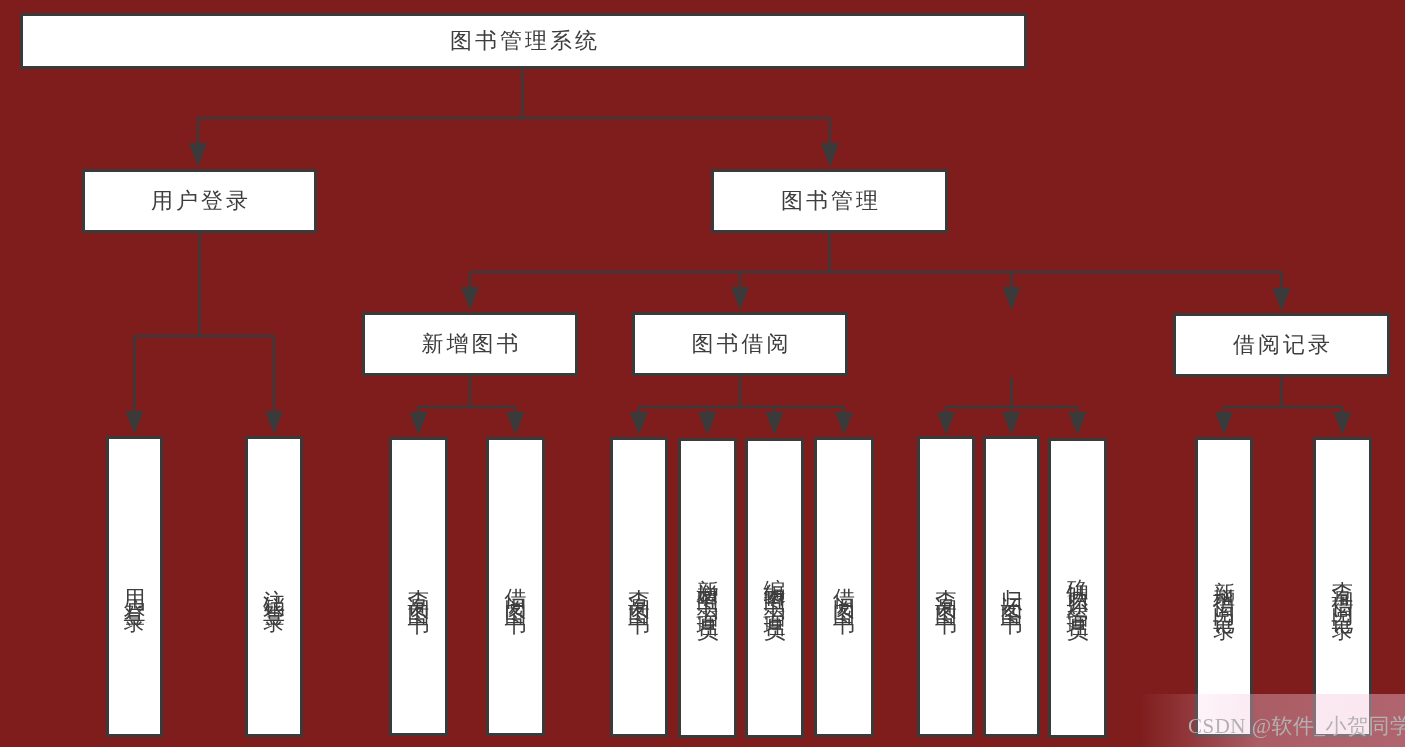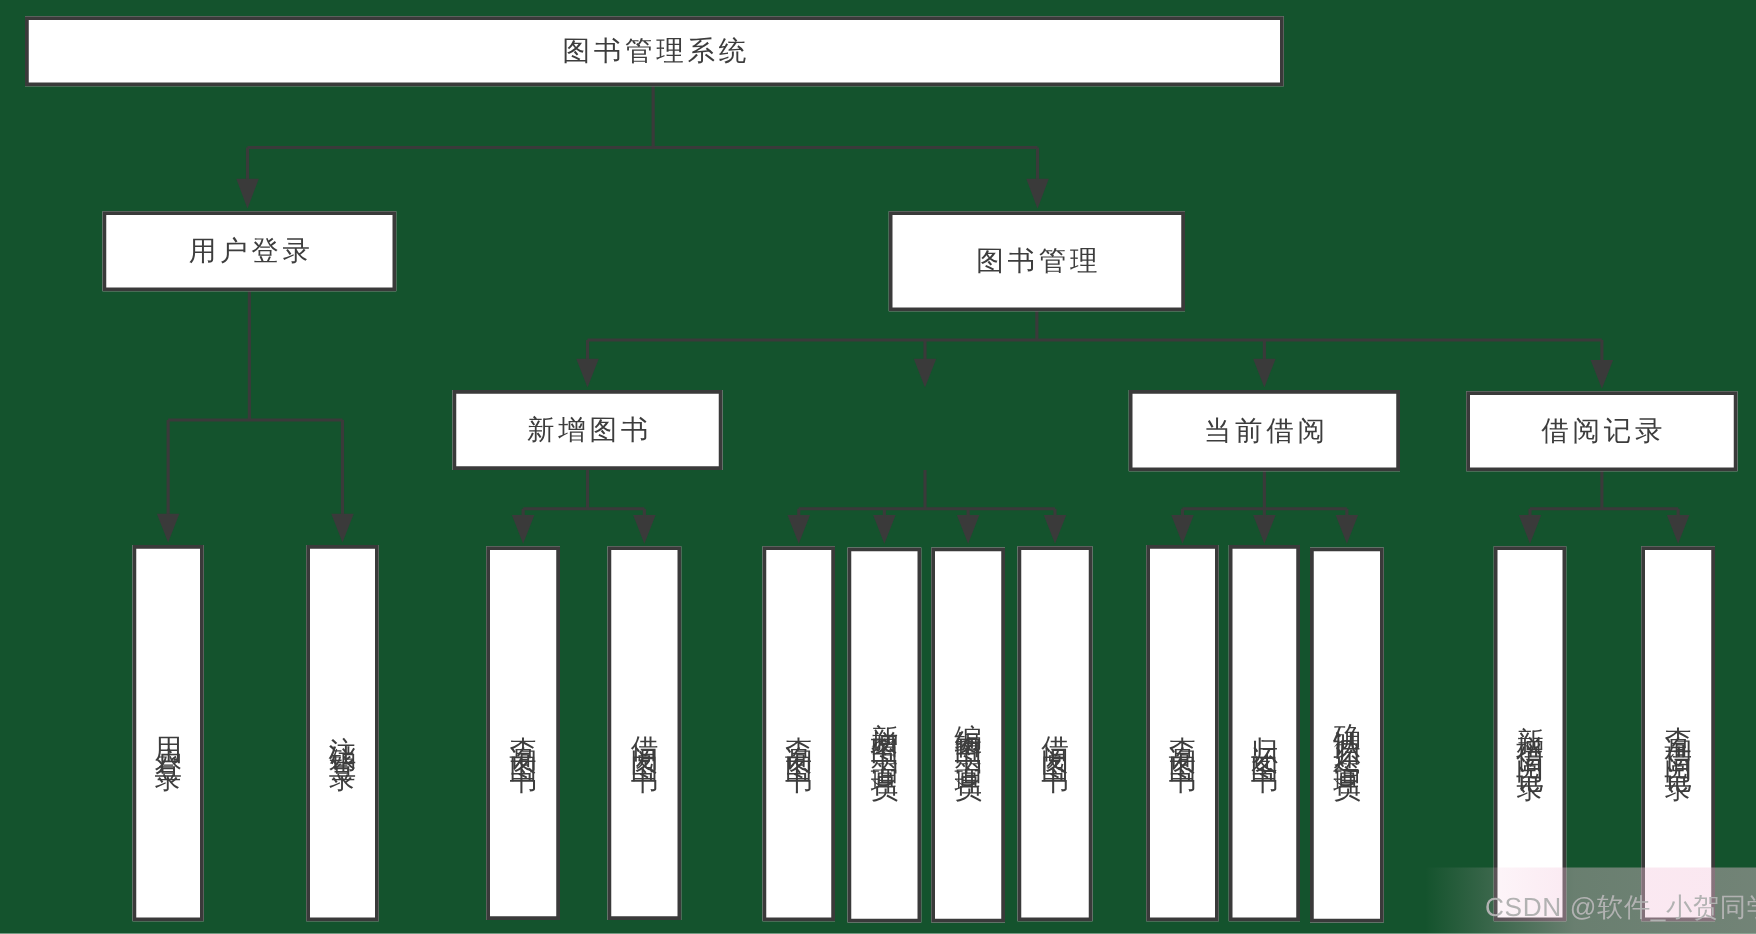--- a/index.html
+++ b/index.html
@@ -1,20 +1,20 @@
 <!DOCTYPE html>
 <html><head>
 <meta charset="utf-8">
 <style>
   html,body{margin:0;padding:0;background:#ffffff;}
   .stage{
     position:relative;
     width:1405px;height:747px;
-    background:#14532d;
-    font-family:Liberation Sans, sans-serif;
+    background:#7f1d1d;
+    font-family:Liberation Serif, serif;
     overflow:hidden;
   }
   .wires{position:absolute;left:0;top:0;pointer-events:none;}
   .box{
     position:absolute;
     box-sizing:border-box;
     border:3px solid #3a3a3a;
     background:#ffffff;
     display:flex;align-items:center;justify-content:center;
     font-size:22px;color:#3d3d3d;letter-spacing:3px;
@@ -83,24 +83,24 @@
       <polygon points="1002.5,412 1020.5,412 1011.5,435"></polygon>
       <polygon points="1068.5,412 1086.5,412 1077.5,435"></polygon>
       <polygon points="1215,412 1233,412 1224,435"></polygon>
       <polygon points="1333.5,412 1351.5,412 1342.5,435"></polygon>
     </g>
   </svg>
 
   <div class="box" style="left:20px;top:13px;width:1007px;height:56px;">图书管理系统</div>
 
   <div class="box" style="left:82px;top:169px;width:235px;height:64px;">用户登录</div>
-  <div class="box" style="left:711px;top:169px;width:237px;height:80px;">图书管理</div>
+  <div class="box" style="left:711px;top:169px;width:237px;height:64px;">图书管理</div>
 
   <div class="box" style="left:362px;top:312px;width:216px;height:64px;">新增图书</div>
-  <div class="box" style="left:903px;top:312px;width:217px;height:65px;">当前借阅</div>
+  <div class="box" style="left:632px;top:312px;width:216px;height:64px;">图书借阅</div>
   <div class="box" style="left:1173px;top:313px;width:217px;height:64px;">借阅记录</div>
 
   <div class="vbox" style="left:106px;top:436px;width:57px;height:301px;">用户登录</div>
   <div class="vbox" style="left:245px;top:436px;width:58px;height:301px;">注销登录</div>
 
   <div class="vbox" style="left:389px;top:437px;width:59px;height:299px;">查询图书</div>
   <div class="vbox" style="left:486px;top:437px;width:59px;height:299px;">借阅图书</div>
 
   <div class="vbox" style="left:610px;top:437px;width:58px;height:300px;">查询图书</div>
   <div class="vbox" style="left:678px;top:438px;width:59px;height:300px;letter-spacing:6px;">新增图书（管理员）</div>

